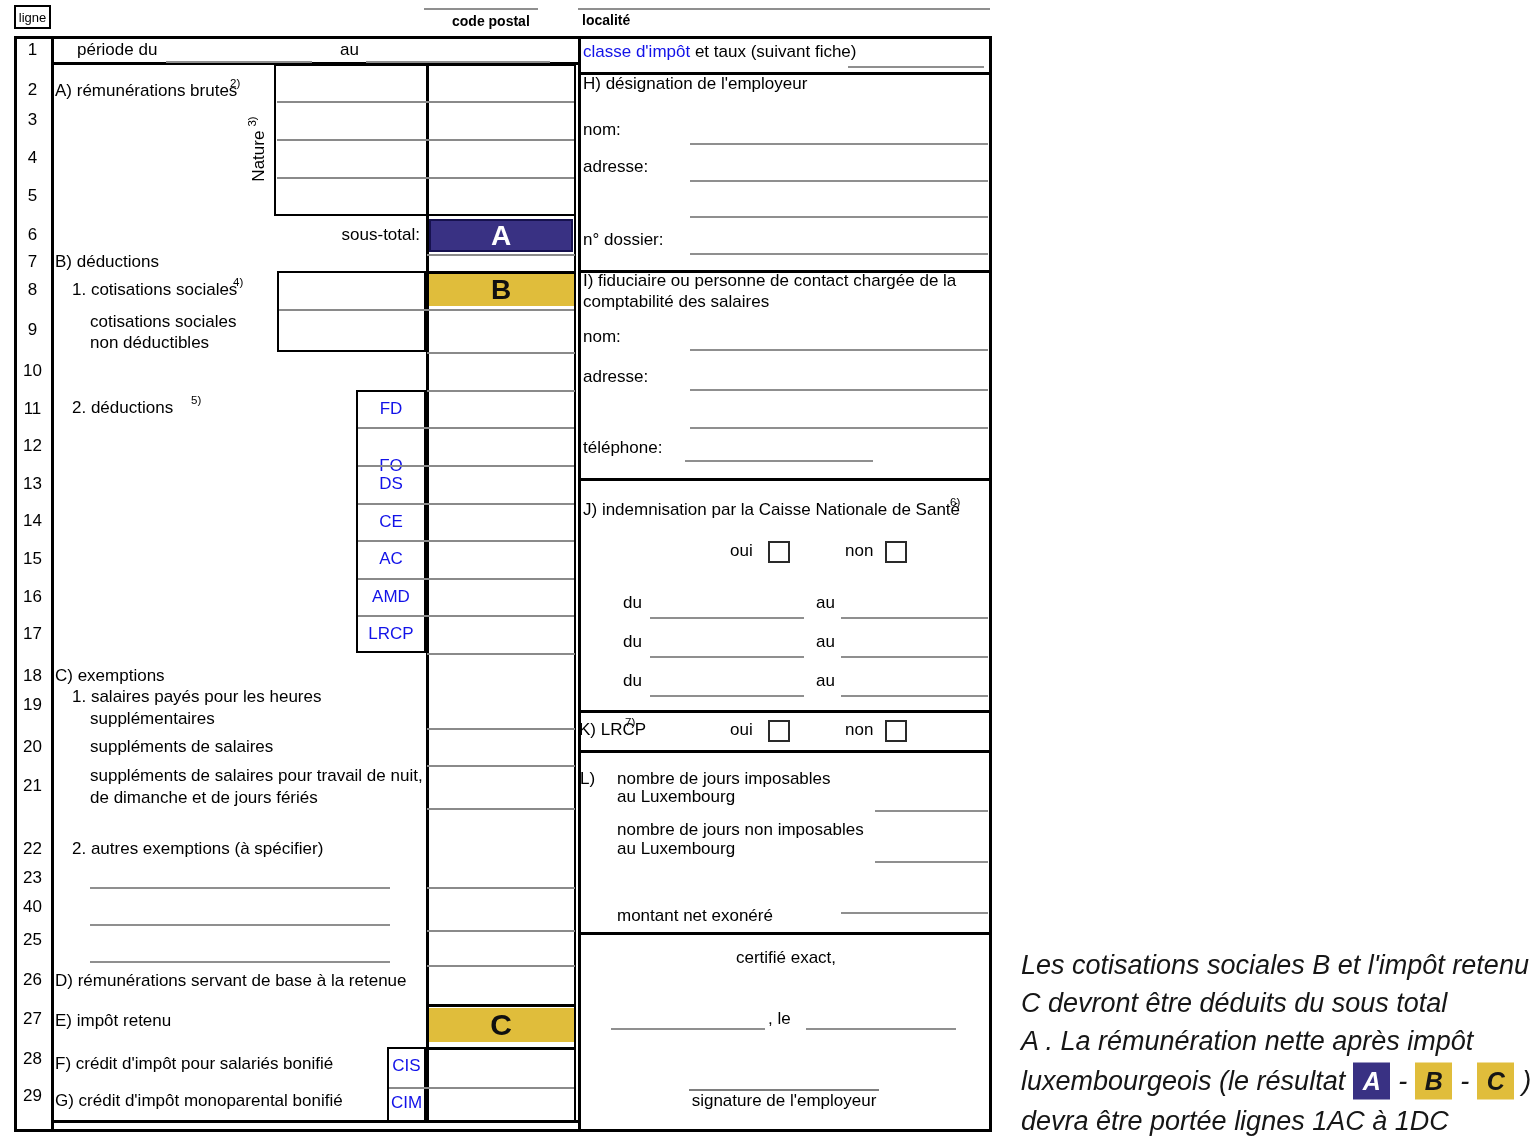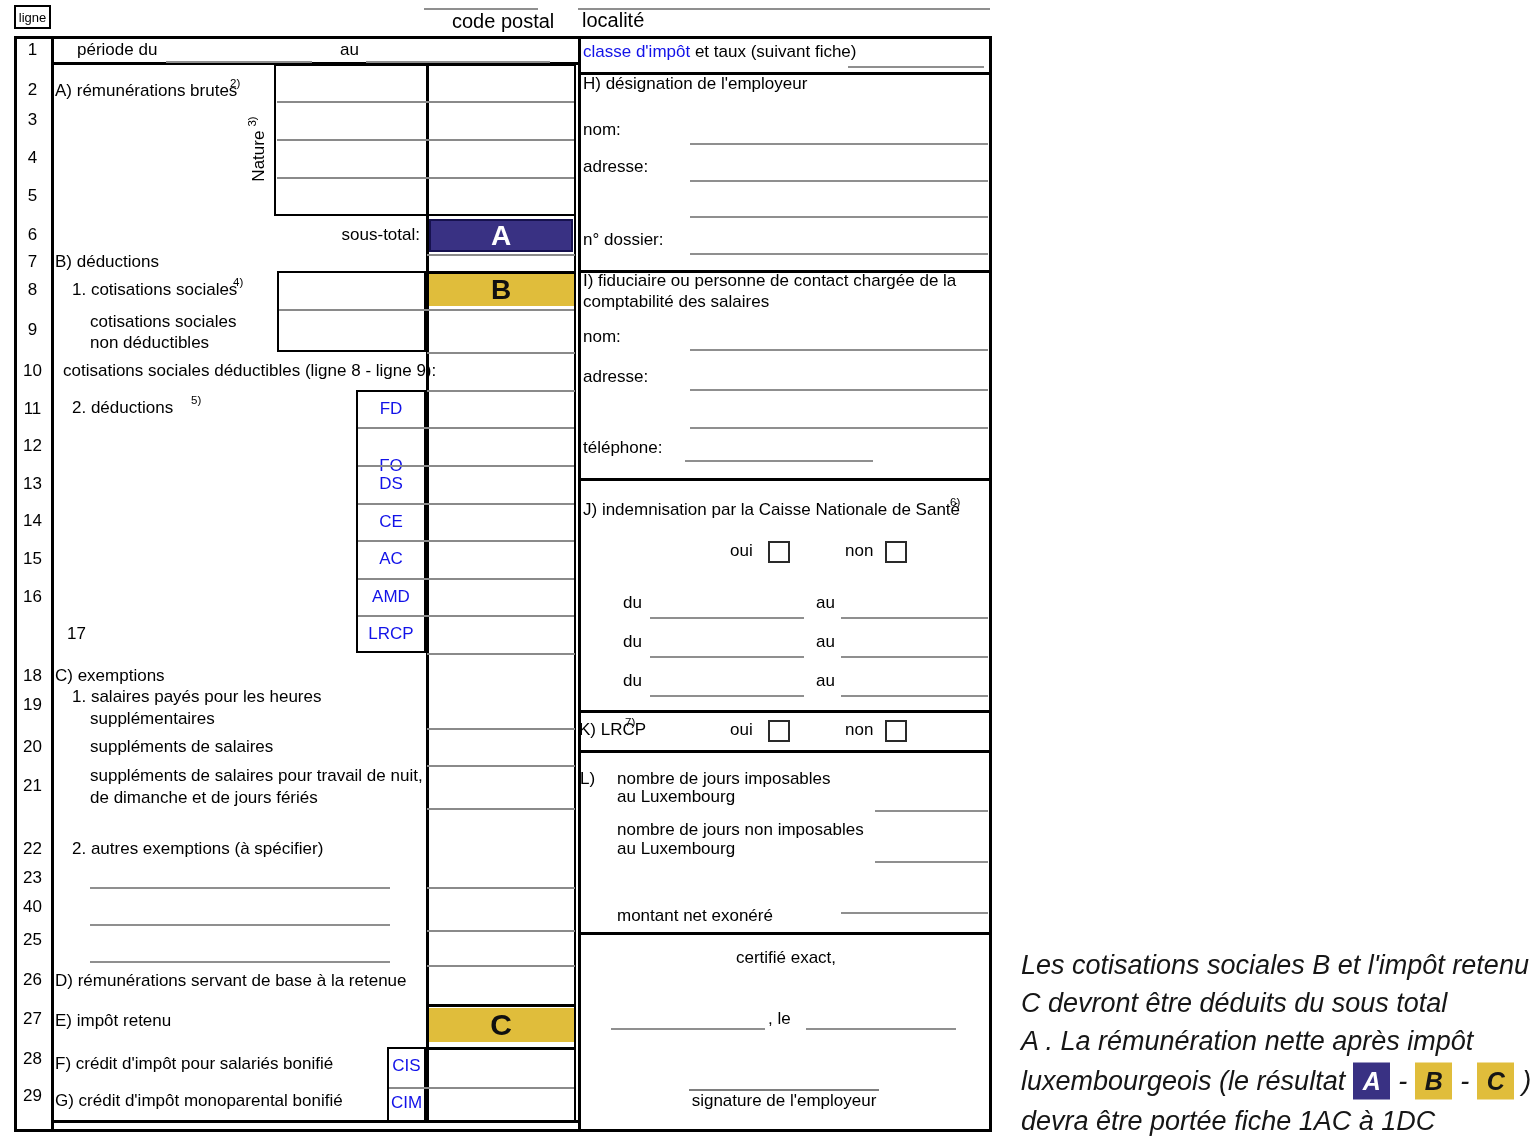--- a/index.html
+++ b/index.html
@@ -2,21 +2,21 @@
 <html><head>
 <meta charset="utf-8">
 <style>
   html,body { margin:0; padding:0; background:#fff; }
   #stage {
     position:relative; width:1536px; height:1137px; background:#ffffff;
     font-family:"Liberation Sans", sans-serif; color:#000; overflow:hidden;
     --navy:#393183; --yellow:#e0bd3b; --blue:#1212e8;
   }
   .t  { position:absolute; font-size:17px; line-height:1.15; white-space:nowrap; transform:translateY(-50%); }
-  .sm { font-size:20px; }
+  .sm { font-size:14px;font-weight:bold; }
   .sup{ position:absolute; font-size:11.5px; transform:translateY(-50%); }
   .blue { color:var(--blue); }
   .num { position:absolute; left:14px; width:37px; text-align:center; font-size:17px; transform:translateY(-50%); }
   .code{ position:absolute; text-align:center; font-size:17px; color:var(--blue); transform:translateY(-50%); }
   .hl  { position:absolute; height:1.5px; background:#8a8a8a; }
   .HL  { position:absolute; height:2.5px; background:#000; }
   .VL  { position:absolute; width:2.5px;  background:#000; }
   .ul  { position:absolute; height:2px;  background:#8f8f8f; }
   .box { position:absolute; border:2.5px solid #000; box-sizing:border-box; }
   .box3{ position:absolute; border:3px solid #000; box-sizing:border-box; }
@@ -80,21 +80,20 @@
   <div class="t rgt" style="left:295px;top:235px;width:125px;">sous-total:</div>
   <div class="letter abox" style="left:429px;top:219px;width:144px;height:33px;">A</div>
 
   <div class="t" style="left:55px;top:262px;">B) déductions</div>
   <div class="t" style="left:72px;top:290px;">1. cotisations sociales</div>
   <div class="sup" style="left:233px;top:282px;">4)</div>
   <div class="box" style="left:277px;top:271px;width:149px;height:81px;"></div>
   <div class="letter ybox" style="left:428px;top:274px;width:146px;height:32px;">B</div>
   <div class="t" style="left:90px;top:322px;">cotisations sociales</div>
   <div class="t" style="left:90px;top:343px;">non déductibles</div>
-  <div class="t" style="left:63px;top:371px;">cotisations sociales déductibles (ligne 8 - ligne 9):</div>
   <div class="t" style="left:72px;top:408px;">2. déductions</div>
   <div class="sup" style="left:191px;top:400px;">5)</div>
   <div class="box" style="left:356px;top:390px;width:70px;height:263px;"></div>
 
   <div class="t" style="left:55px;top:676px;">C) exemptions</div>
   <div class="t" style="left:72px;top:697px;">1. salaires payés pour les heures</div>
   <div class="t" style="left:90px;top:719px;">supplémentaires</div>
   <div class="t" style="left:90px;top:747px;">suppléments de salaires</div>
   <div class="t" style="left:90px;top:776px;">suppléments de salaires pour travail de nuit,</div>
   <div class="t" style="left:90px;top:798px;">de dimanche et de jours fériés</div>
@@ -185,39 +184,39 @@
   <div class="note" style="top:1041px;">A . La rémunération nette après impôt</div>
   <div class="note noterow" style="top:1081px;">
     <span>luxembourgeois (le résultat</span>
     <span class="chip a">A</span>
     <span>-</span>
     <span class="chip bc">B</span>
     <span>-</span>
     <span class="chip bc">C</span>
     <span>)</span>
   </div>
-  <div class="note" style="top:1121px;">devra être portée fiche 1AC à 1DC</div>
+  <div class="note" style="top:1121px;">devra être portée lignes 1AC à 1DC</div>
 
 <div class="num" style="top: 50px;">1</div>
     <div class="num" style="top: 90px;">2</div>
     <div class="num" style="top: 120px;">3</div>
     <div class="num" style="top: 158px;">4</div>
     <div class="num" style="top: 196px;">5</div>
     <div class="num" style="top: 235px;">6</div>
     <div class="num" style="top: 262px;">7</div>
     <div class="num" style="top: 290px;">8</div>
     <div class="num" style="top: 330px;">9</div>
     <div class="num" style="top: 371px;">10</div>
     <div class="num" style="top: 409px;">11</div>
     <div class="num" style="top: 446px;">12</div>
     <div class="num" style="top: 484px;">13</div>
     <div class="num" style="top: 521px;">14</div>
     <div class="num" style="top: 559px;">15</div>
     <div class="num" style="top: 597px;">16</div>
-    <div class="num" style="top: 634px; margin-left: 44px;">17</div>
+    <div class="num" style="top: 634px;">17</div>
     <div class="num" style="top: 676px;">18</div>
     <div class="num" style="top: 705px;">19</div>
     <div class="num" style="top: 747px;">20</div>
     <div class="num" style="top: 786px;">21</div>
     <div class="num" style="top: 849px;">22</div>
     <div class="num" style="top: 878px;">23</div>
     <div class="num" style="top: 907px;">40</div>
     <div class="num" style="top: 940px;">25</div>
     <div class="num" style="top: 980px;">26</div>
     <div class="num" style="top: 1019px;">27</div>

